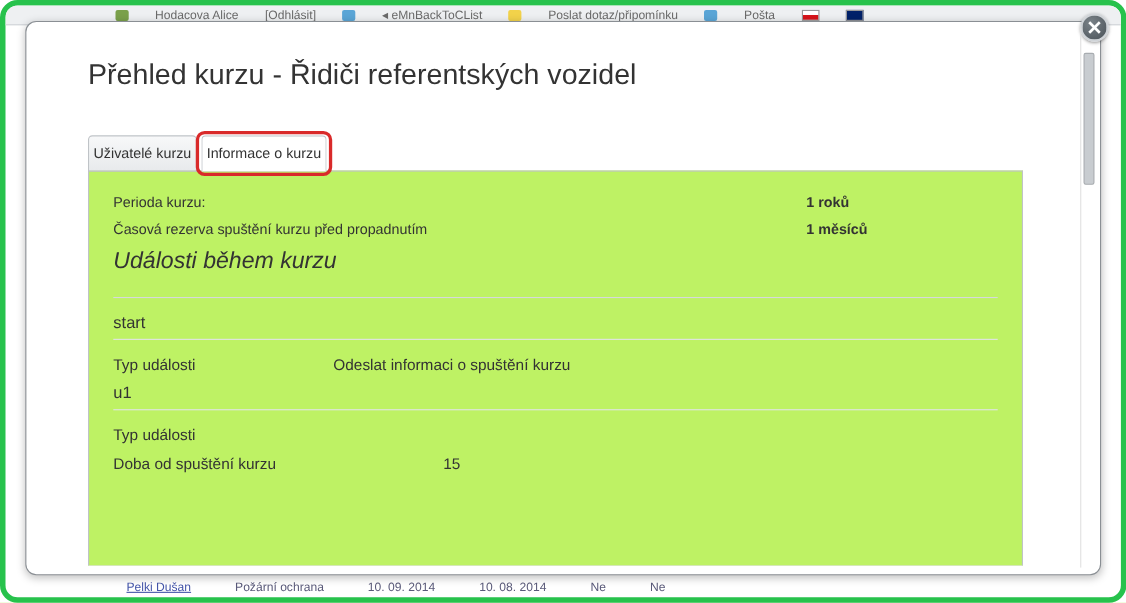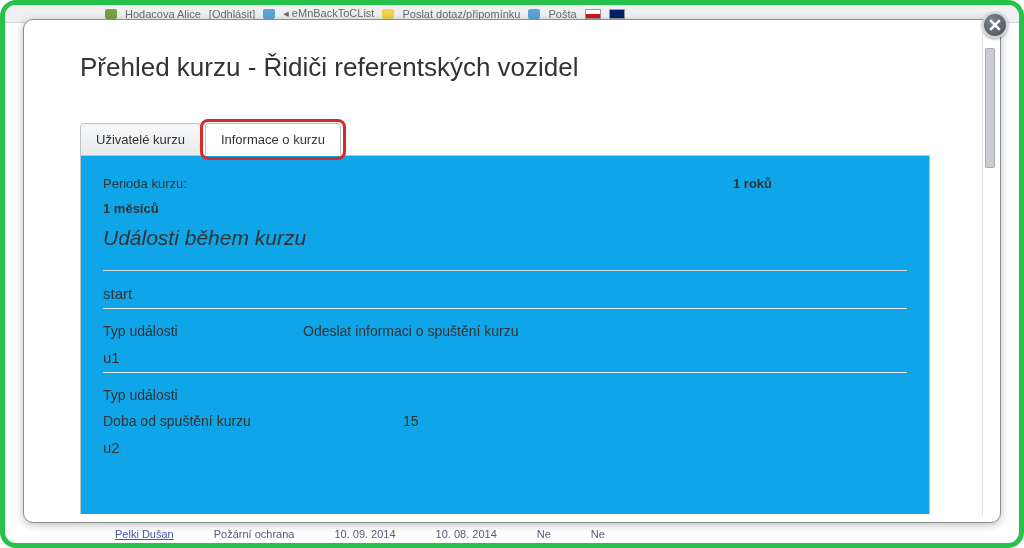--- a/index.html
+++ b/index.html
@@ -15,21 +15,21 @@
   }
 
   .bg-topbar {
     position: absolute; top: 0; left: 0; right: 0; height: 18px;
     background: #eef0f2;
     border-bottom: 1px solid #d0d4d8;
     color: #6a6a6a;
     font-size: 11px;
     padding-left: 100px;
     white-space: nowrap; overflow: hidden;
-    display: flex; align-items: center; gap: 8px;
+    display: flex; align-items: center; gap: 24px;
   }
   .bg-topbar .dot { width: 12px; height: 10px; background: #7aa04a; border-radius: 2px; display: inline-block; }
   .bg-topbar .dot2 { background: #5aa5d6; }
   .bg-topbar .dot3 { background: #f2d24a; }
   .bg-topbar .flag { width: 16px; height: 10px; display:inline-block; border:1px solid #999; }
   .bg-topbar .flag.cz { background: linear-gradient(#fff 50%, #d7141a 50%); position:relative; }
   .bg-topbar .flag.uk { background: #012169; }
 
   .bg-bottom {
     position: absolute; bottom: 0; left: 0; right: 0; height: 18px;
@@ -74,34 +74,34 @@
 
   h1.page-title {
     font-family: "Segoe UI Light","Segoe UI",Tahoma,sans-serif;
     font-weight: 300; font-size: 26px; color: #333; margin-bottom: 40px;
   }
 
   .tabs { display: flex; }
   .tab {
     border: 1px solid #bfc3c7;
     background: linear-gradient(#f7f8f9,#e8eaec);
-    padding: 8px 15px; font-size: 13px; color: #333;
+    padding: 8px 4px; font-size: 13px; color: #333;
     border-top-left-radius: 4px; border-top-right-radius: 4px;
     margin-right: 4px; cursor: pointer; position: relative;
   }
   .tab.active {
     background: #fff; border-bottom-color: #fff; z-index: 2;
   }
   .red-highlight {
     position: absolute; inset: -5px -6px -5px -6px;
     border: 3px solid #d92a2a; border-radius: 8px; pointer-events: none;
   }
 
   .pane {
-    border: 1px solid #bfc3c7; background: #0ea5e9;
+    border: 1px solid #bfc3c7; background: #bef264;
     margin-top: -1px; padding: 20px 22px 4px 22px;
     height: 360px; overflow: hidden;
   }
 
   .row { display: flex; font-size: 13px; color: #333; margin-bottom: 10px; }
   .row .lbl { flex: 0 0 430px; }
   .row .lbl.wide { flex: 0 0 630px; }
   .row .val { font-weight: bold; }
 
   h2.section {
@@ -173,39 +173,39 @@
         </div>
       </div>
 
       <div class="pane">
 
         <div class="row">
           <div class="lbl wide">Perioda kurzu:</div>
           <div class="val">1 roků</div>
         </div>
         <div class="row">
+          <div class="lbl wide">Časová rezerva spuštění kurzu před propadnutím</div>
           <div class="val">1 měsíců</div>
         </div>
 
         <h2 class="section">Události během kurzu</h2>
 
         <h3 class="evname">start</h3>
         <div class="kv">
           <div class="k">Typ události</div>
           <div class="v">Odeslat informaci o spuštění kurzu</div>
         </div>
 
         <h3 class="evname">u1</h3>
         <div class="kv wide">
           <div class="k">Typ události</div>
         </div>
         <div class="kv wide">
           <div class="k">Doba od spuštění kurzu</div>
           <div class="v">15</div>
         </div>
 
-        <h3 class="evname" style="border-bottom:none;margin-bottom:0;">u2</h3>
 
       </div>
 
     </div>
   </div>
 </div>
 
 </body></html>

